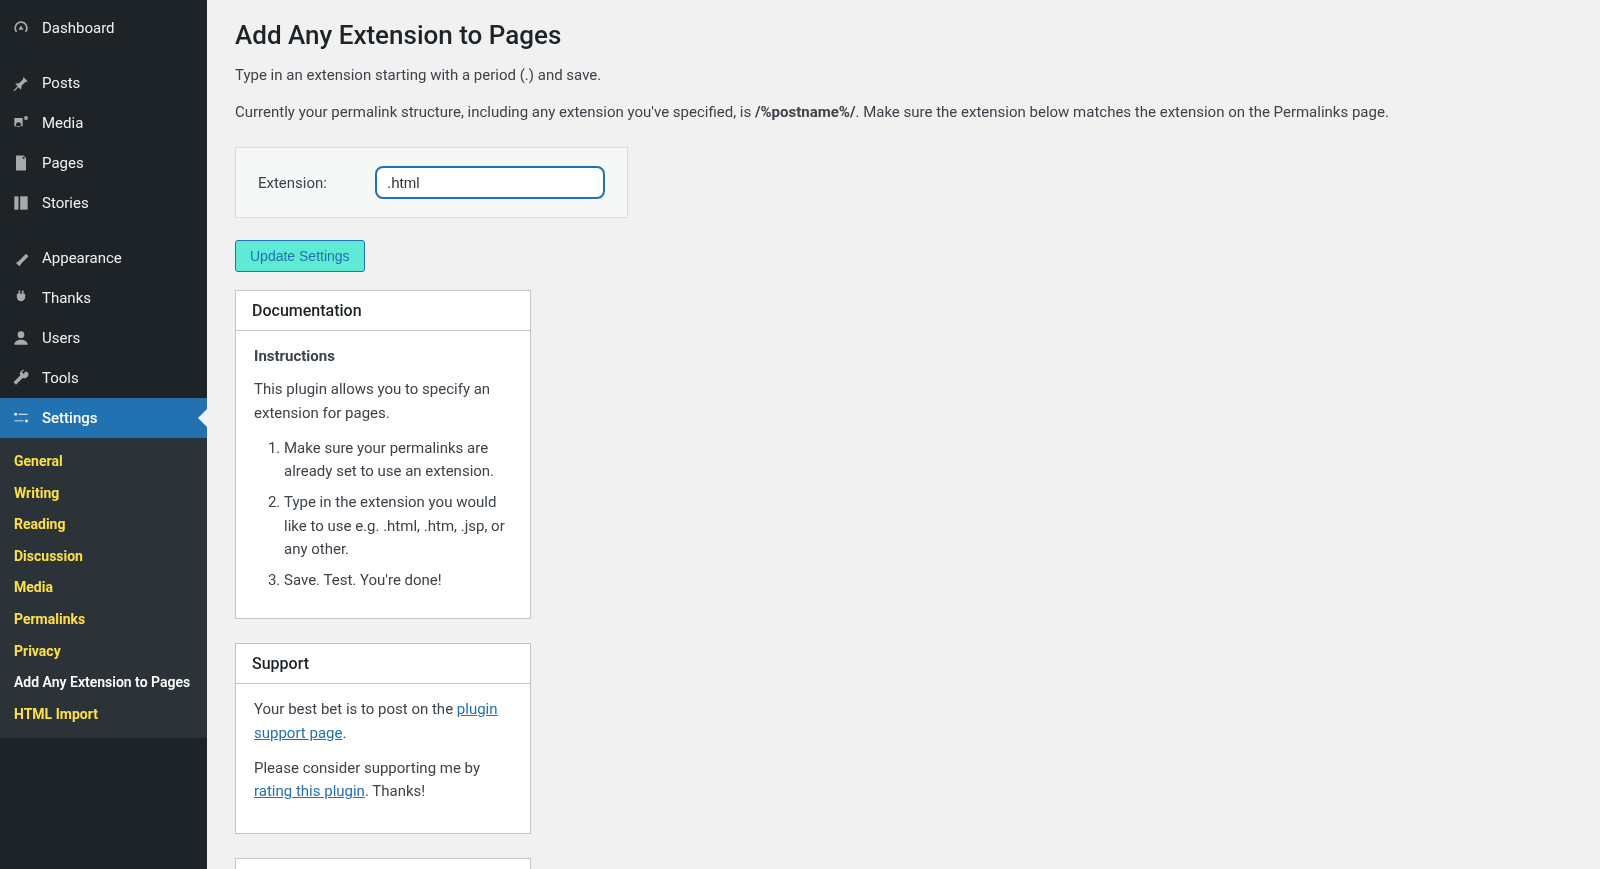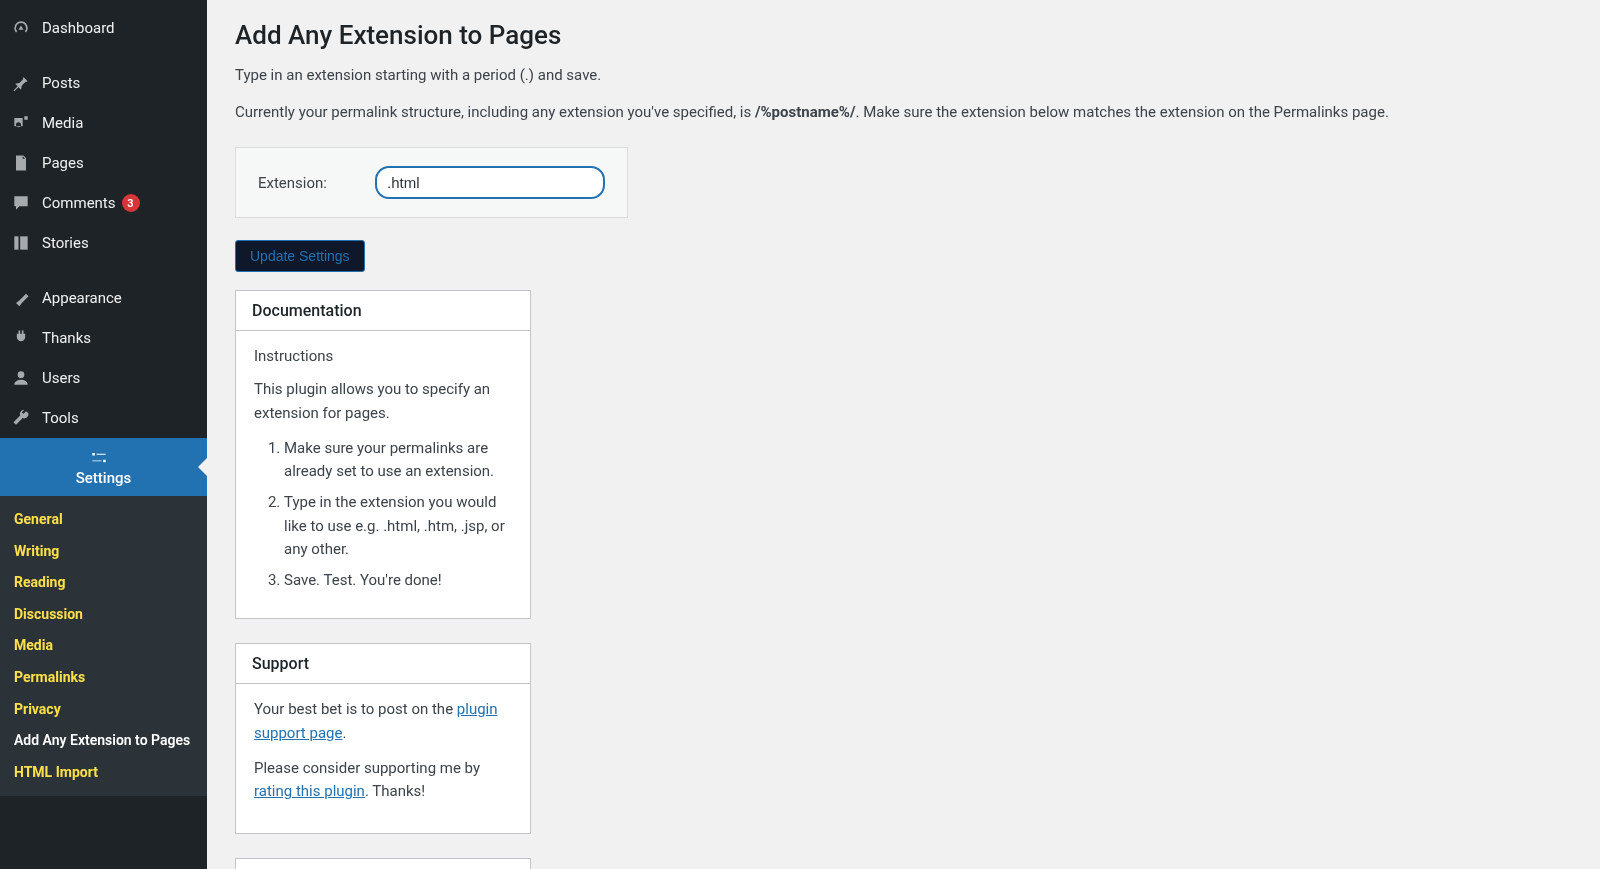--- a/index.html
+++ b/index.html
@@ -25,21 +25,20 @@
       padding: 9px 10px;
       color: #f0f0f1;
       cursor: pointer;
       position: relative;
       font-size: 15px;
     }
     .menu-item.current {
       background: #2271b1;
       color: #fff;
       font-weight: 500;
-      flex-direction: column;
     }
     .menu-item.current::after {
       content: "";
       position: absolute;
       right: -1px;
       top: 50%;
       transform: translateY(-50%);
       border: 10px solid transparent;
       border-right-color: #f1f1f1;
     }
@@ -119,27 +118,27 @@
       margin-bottom: 22px;
     }
     .form-label { font-size: 15px; color: #3c434a; }
     .form-input {
       border: 2px solid #2271b1;
       background: #fff;
       padding: 6px 10px;
       font-size: 15px;
       width: 230px;
       outline: none;
-      border-radius: 14px;
+      border-radius: 8px;
       color: #2c3338;
     }
     .button {
       border: 1px solid #2271b1;
       color: #2271b1;
-      background: #0f172a;
+      background: #5eead4;
       padding: 7px 14px;
       font-size: 14px;
       border-radius: 3px;
       cursor: pointer;
     }
     
     .postbox {
       border: 1px solid #c3c4c7;
       background: #fff;
       margin-bottom: 24px;
@@ -152,21 +151,21 @@
       color: #1d2327;
     }
     .postbox-body {
       padding: 14px 18px 18px;
       font-size: 15px;
       color: #3c434a;
       line-height: 1.55;
     }
     .postbox-body h4 {
       font-size: 15px;
-      font-weight: 400;
+      font-weight: 700;
       margin-bottom: 10px;
     }
     .postbox-body p { margin-bottom: 12px; }
     .postbox-body ol { padding-left: 30px; }
     .postbox-body ol li { margin-bottom: 8px; }
     a.link { color: #2271b1; text-decoration: underline; cursor: pointer; }
   </style>
 </head>
 <body>
 
@@ -203,29 +202,20 @@
 
   <div class="menu-item">
     <span class="menu-icon">
       <svg width="20" height="20" viewBox="0 0 24 24">
           <path d="M6 3h9l3 3v15H6V3zm8 1v3h3"></path>
         </svg>
     </span>
     <span>Pages</span>
   </div>
 
-  <div class="menu-item">
-    <span class="menu-icon">
-      <svg width="20" height="20" viewBox="0 0 24 24">
-          <path d="M4 4h16v12H10l-4 4v-4H4V4z"></path>
-        </svg>
-    </span>
-    <span>Comments</span>
-    <span class="badge">3</span>
-  </div>
 
   <div class="menu-item">
     <span class="menu-icon">
       <svg width="20" height="20" viewBox="0 0 24 24">
           <rect x="4" y="4" width="5" height="16"></rect>
           <rect x="11" y="4" width="9" height="16"></rect>
         </svg>
     </span>
     <span>Stories</span>
   </div>

